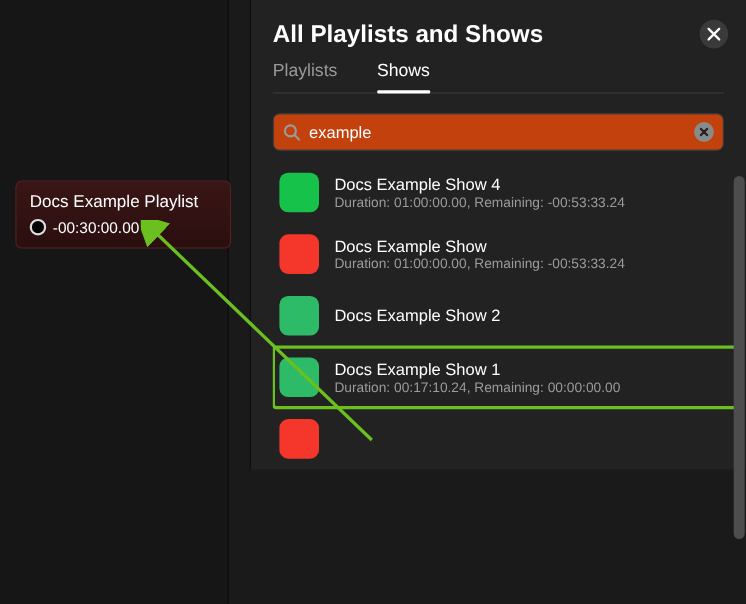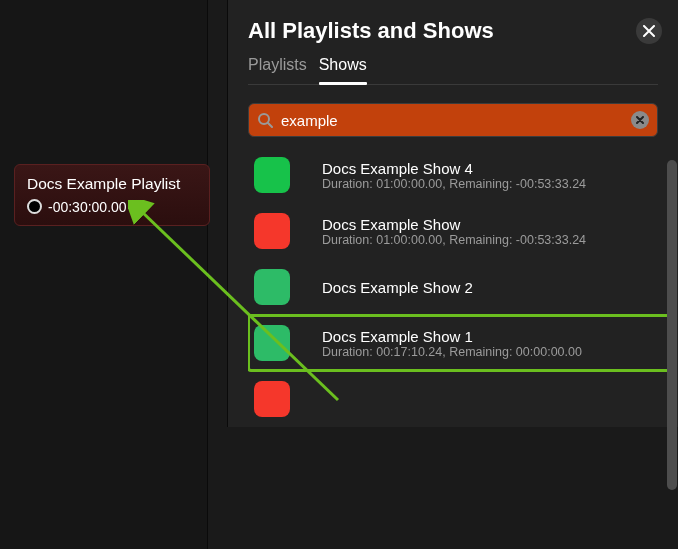--- a/index.html
+++ b/index.html
@@ -80,21 +80,21 @@
     cursor: pointer;
   }
   .close-btn svg { width: 12px; height: 12px; }
   .panel-title {
     font-size: 22px;
     font-weight: 600;
     color: #fff;
   }
   .tabs {
     display: flex;
-    gap: 12px;
+    gap: 36px;
     margin-top: 12px;
     border-bottom: 1px solid #3a3a3a;
   }
   .tab {
     padding-bottom: 10px;
     font-size: 16px;
     color: #9a9a9a;
     cursor: pointer;
     position: relative;
   }
@@ -141,21 +141,21 @@
   .clear-btn svg { width: 8px; height: 8px; }
 
   .list {
     margin: 0 8px 0 20px;
     overflow-y: auto;
     height: 380px;
   }
   .row {
     display: flex;
     align-items: center;
-    gap: 32px;
+    gap: 14px;
     padding: 10px 12px 10px 6px;
     border-radius: 6px;
     cursor: pointer;
   }
   .row.highlight {
     outline: 3px solid #6bbf1f;
     outline-offset: -2px;
     border-radius: 3px;
   }
   .swatch {

